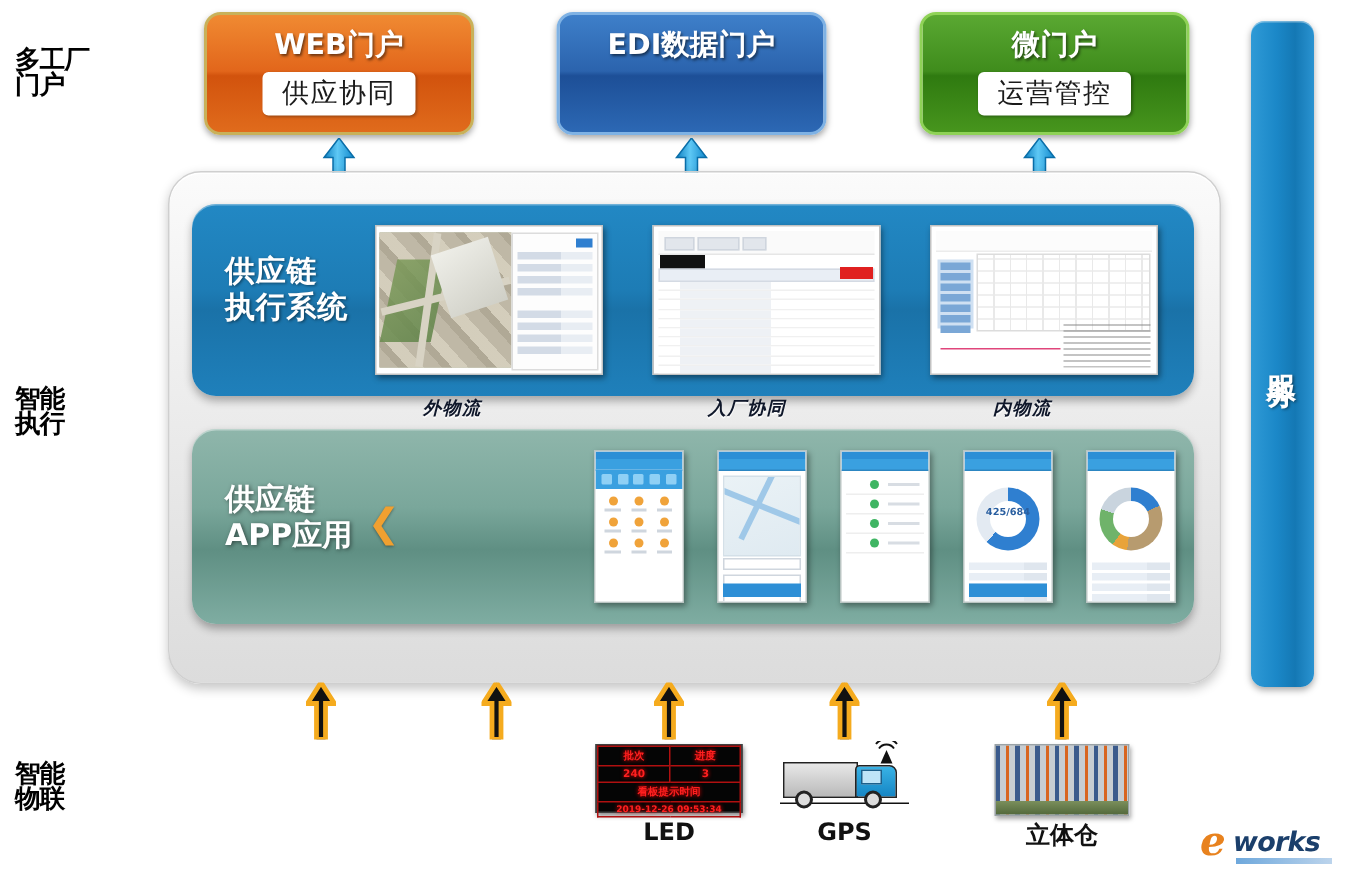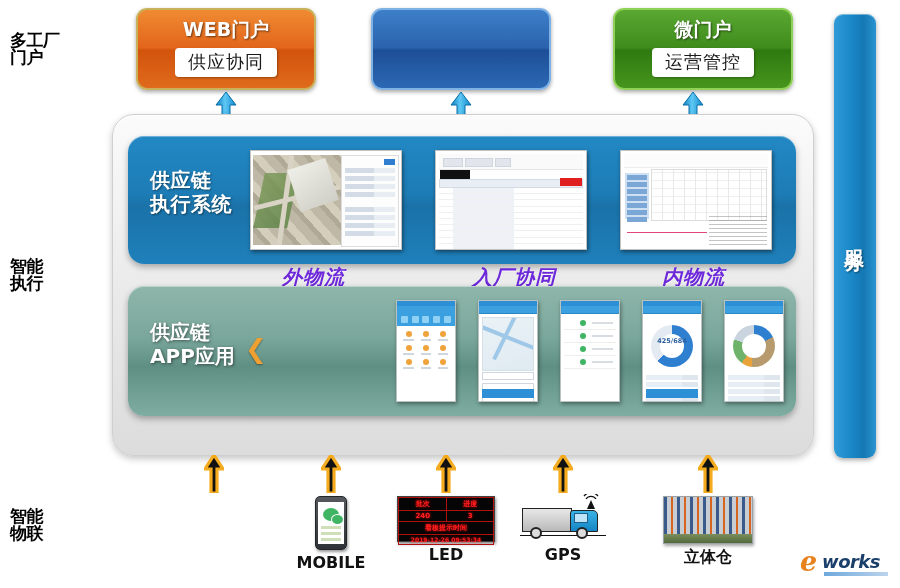--- a/index.html
+++ b/index.html
@@ -156,22 +156,22 @@
       repeating-linear-gradient(0deg,transparent 0 7px,#efefef 7px 8px),
       #fff;
     border:1px solid #dcdcdc;}
   .grid-redline{position:absolute;left:6px;bottom:16px;width:80px;height:1.5px;background:#e0457b;}
   .grid-note{position:absolute;right:4px;bottom:4px;width:58px;height:30px;
      background:repeating-linear-gradient(0deg,#888 0 1px,transparent 1px 4px);opacity:.5;}
 
   
   .flow-label{
     position:absolute;top:264px;
-    font-size:20px;font-weight:bold;font-style:italic;
-    color:#6d28d9;
+    font-size:12px;font-weight:bold;font-style:italic;
+    color:#0f172a;
     letter-spacing:1px;
     text-shadow:0 1px 0 rgba(255,255,255,.8);
   }
   #flow-out{left:282px;}
   #flow-in{left:472px;}
   #flow-inner{left:662px;}
 
   
   #app-panel{
     position:absolute;
@@ -326,20 +326,21 @@
   <div class="row-label" id="label-exec">智能
 执行</div>
   <div class="row-label" id="label-iot">智能
 物联</div>
 
   <div class="portal" id="portal-web">
     <div class="ptitle">WEB门户</div>
     <div class="psub">供应协同</div>
   </div>
   <div class="portal" id="portal-edi">
+    <div class="ptitle">EDI数据门户</div>
   </div>
   <div class="portal" id="portal-wechat">
     <div class="ptitle">微门户</div>
     <div class="psub">运营管控</div>
   </div>
 
   <svg class="dbl-arrow" style="left:215px;top:92px;" viewBox="0 0 22 44">
     <defs>
         <linearGradient id="bg1" x1="0" y1="0" x2="1" y2="0">
       <stop offset="0%" stop-color="#0e7fc0"></stop>
@@ -524,31 +525,20 @@
     <polygon points="10,0 19,14 13,14 13,38 7,38 7,14 1,14" fill="#111" stroke="#f5ab1e" stroke-width="3.2"></polygon>
   </svg>
   <svg class="up-arrow" style="left:553px;top:455px;" viewBox="0 0 20 38">
     <polygon points="10,0 19,14 13,14 13,38 7,38 7,14 1,14" fill="#111" stroke="#f5ab1e" stroke-width="3.2"></polygon>
   </svg>
   <svg class="up-arrow" style="left:698px;top:455px;" viewBox="0 0 20 38">
     <polygon points="10,0 19,14 13,14 13,38 7,38 7,14 1,14" fill="#111" stroke="#f5ab1e" stroke-width="3.2"></polygon>
   </svg>
 
 
-  <div class="device" id="dev-mobile">
-    <div class="mob-body">
-      <div class="mob-scr">
-        <div class="wc"></div>
-        <div class="ln" style="top:24px"></div>
-        <div class="ln" style="top:30px"></div>
-        <div class="ln" style="top:36px"></div>
-      </div>
-    </div>
-    <div class="dname">MOBILE</div>
-  </div>
 
   <div class="device" id="dev-led">
     <div class="led-body">
       <table class="led-table">
         <tbody>
             <tr>
           <td>批次</td>
           <td>进度</td>
         </tr>
         <tr>

